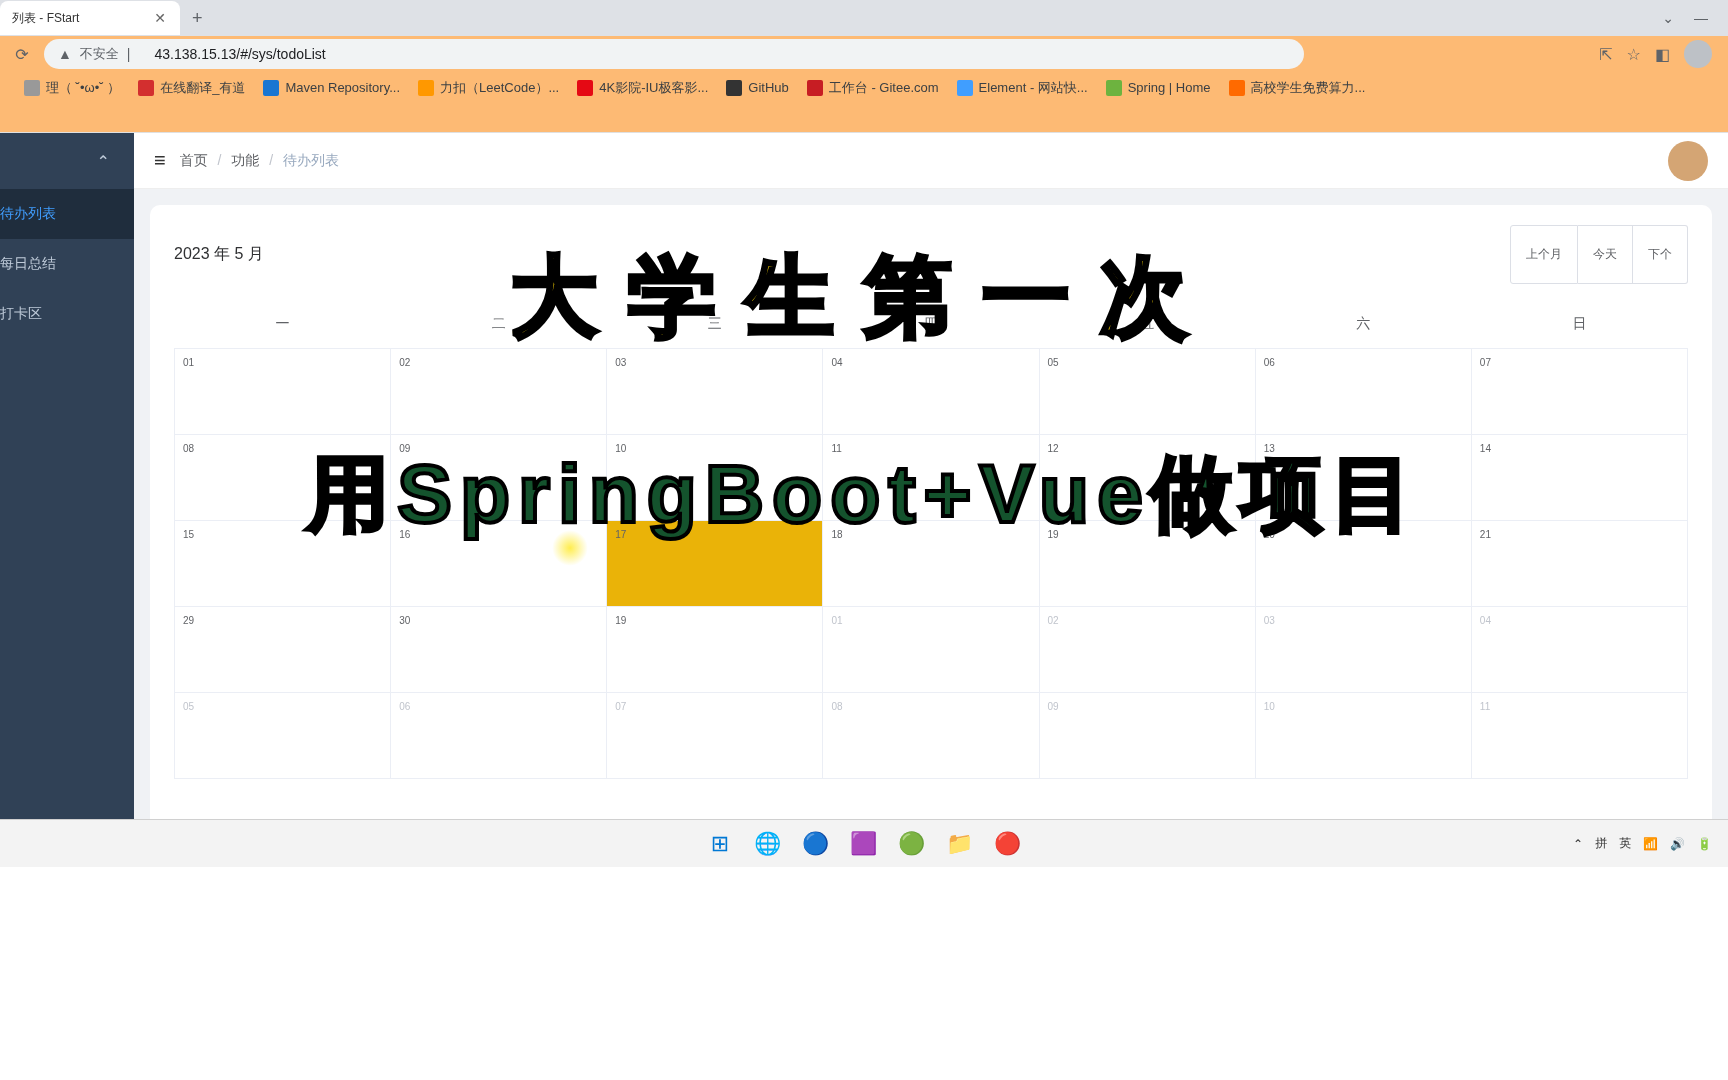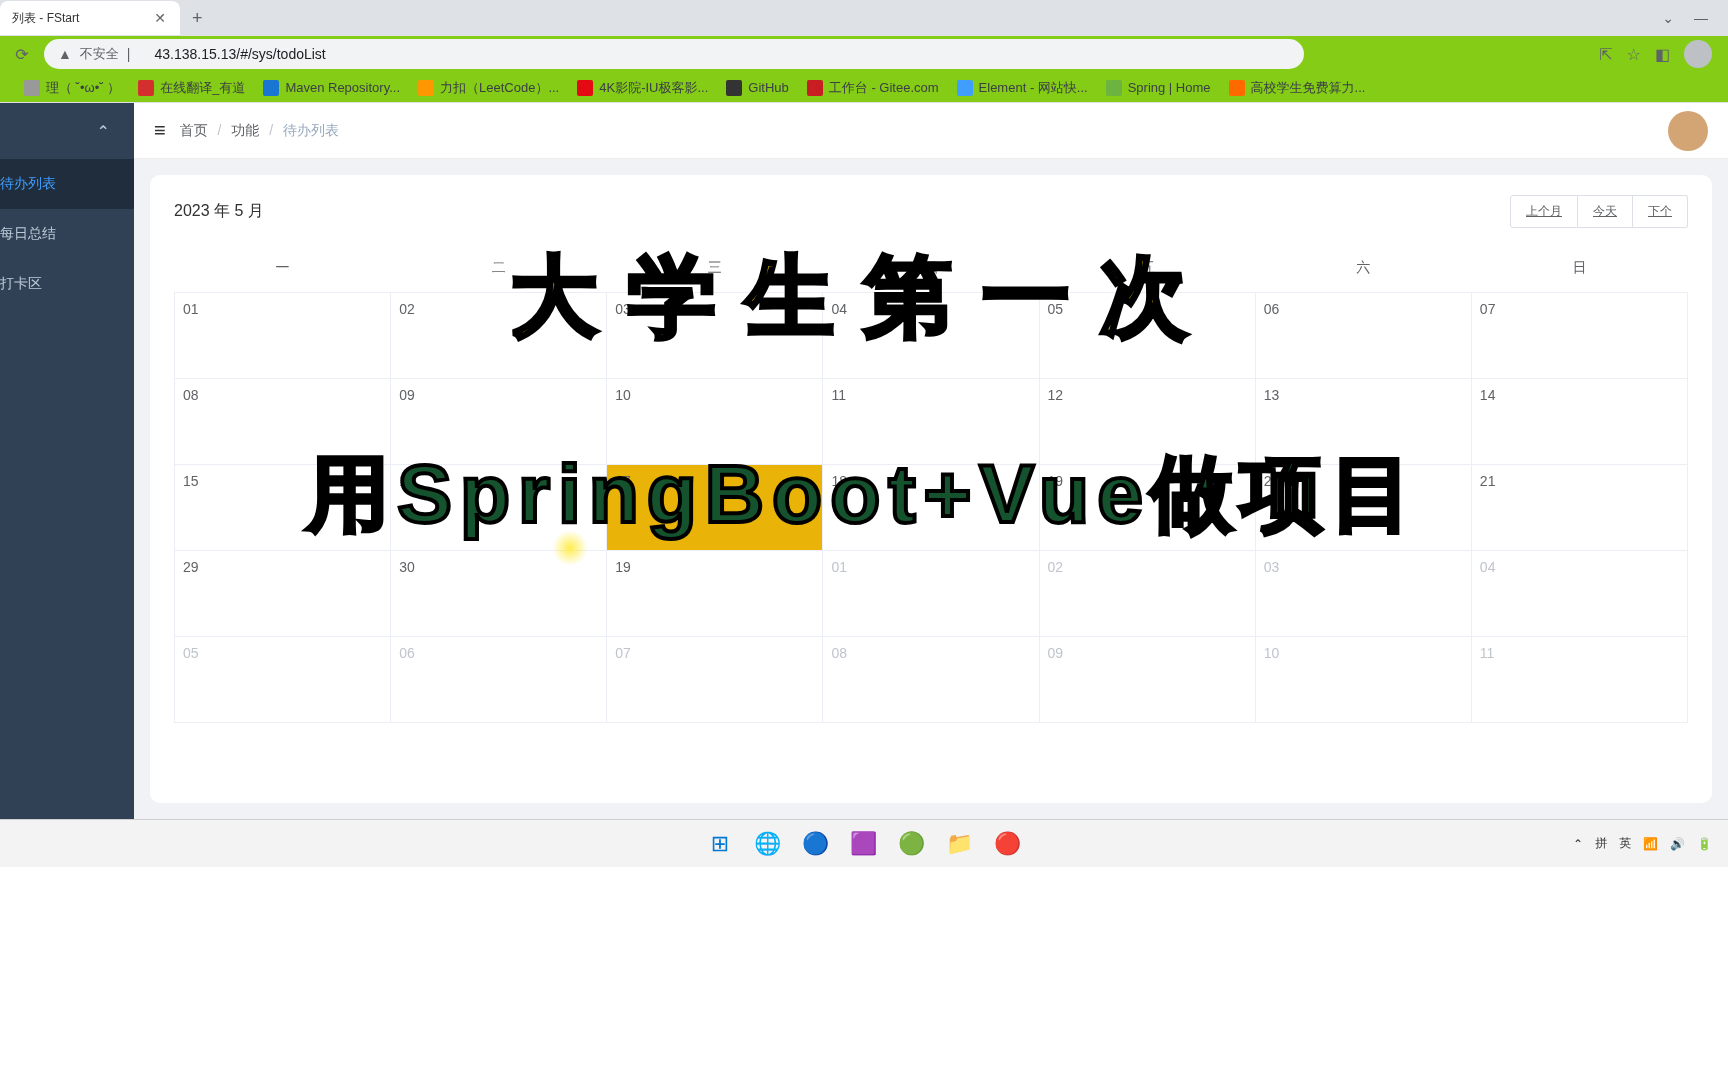--- a/index.html
+++ b/index.html
@@ -1,19 +1,19 @@
 <!DOCTYPE html>
 <html><head>
 <meta charset="utf-8">
 <style>
 * { margin: 0; padding: 0; box-sizing: border-box; font-family: -apple-system, "Microsoft YaHei", sans-serif; }
 body { width: 1728px; height: 1080px; overflow: hidden; background: #fff; position: relative; }
 
 
-.browser-top { height: 103px; background: #84cc16; border-bottom: 1px solid #e0e0e0; }
+.browser-top { height: 133px; background: #fdba74; border-bottom: 1px solid #e0e0e0; }
 .tab-bar { height: 36px; display: flex; align-items: center; background: #dee1e6; }
 .tab { height: 34px; background: #fff; border-radius: 8px 8px 0 0; display: flex; align-items: center; padding: 0 12px; min-width: 180px; margin-left: 0; }
 .tab-title { font-size: 12px; color: #333; flex: 1; }
 .tab-close { color: #666; font-size: 14px; cursor: pointer; padding: 2px; }
 .new-tab { color: #5f6368; font-size: 18px; padding: 0 12px; cursor: pointer; }
 .window-controls { margin-left: auto; display: flex; gap: 20px; padding-right: 20px; color: #5f6368; }
 .window-controls span { cursor: pointer; font-size: 14px; }
 
 .addr-bar { height: 36px; display: flex; align-items: center; padding: 0 8px; gap: 8px; }
 .nav-btn { width: 28px; height: 28px; display: flex; align-items: center; justify-content: center; color: #5f6368; cursor: pointer; border-radius: 50%; }
@@ -41,28 +41,28 @@
 .breadcrumb { font-size: 14px; color: #606266; }
 .breadcrumb .sep { color: #c0c4cc; margin: 0 6px; }
 .breadcrumb .current { color: #97a8be; }
 .header-avatar { margin-left: auto; width: 40px; height: 40px; border-radius: 50%; background: #d4a574; }
 
 .content { flex: 1; padding: 16px; overflow: hidden; }
 .card { background: #fff; border-radius: 10px; padding: 20px 24px; height: 100%; }
 .cal-head { display: flex; align-items: center; justify-content: space-between; margin-bottom: 16px; }
 .cal-title { font-size: 16px; color: #303133; }
 .cal-btns { display: flex; }
-.cal-btn { border: 1px solid #dcdfe6; padding: 7px 15px; font-size: 12px; color: #606266; background: #fff; cursor: pointer; text-decoration: underline; }
+.cal-btn { border: 1px solid #dcdfe6; padding: 20px 15px; font-size: 12px; color: #606266; background: #fff; cursor: pointer; }
 .cal-btn:first-child { border-radius: 3px 0 0 3px; }
 .cal-btn:last-child { border-radius: 0 3px 3px 0; border-left: none; }
 .cal-btn:nth-child(2) { border-left: none; }
 
 .cal-table { width: 100%; border-collapse: collapse; table-layout: fixed; }
 .cal-table th { height: 48px; font-weight: normal; color: #606266; font-size: 14px; text-align: center; }
-.cal-table td { border: 1px solid #ebeef5; height: 86px; vertical-align: top; padding: 8px; font-size: 14px; color: #606266; cursor: pointer; }
+.cal-table td { border: 1px solid #ebeef5; height: 86px; vertical-align: top; padding: 8px; font-size: 10px; color: #606266; cursor: pointer; }
 .cal-table td.other { color: #c0c4cc; }
 .cal-table td.sel { background: #eab308; }
 
 
 .overlay { position: absolute; left: 0; width: 100%; pointer-events: none; font-weight: 900; text-align: center; }
 .ov1 { top: 238px; font-size: 88px; color: #ffd700; -webkit-text-stroke: 4px #000; letter-spacing: 30px; }
 .ov2 { top: 440px; font-size: 82px; color: #14532d; -webkit-text-stroke: 4px #000; letter-spacing: 8px; }
 
 
 .taskbar { position: absolute; left: 0; right: 0; top: 819px; height: 48px; background: #f3f3f3; border-top: 1px solid #d0d0d0; display: flex; align-items: center; }

